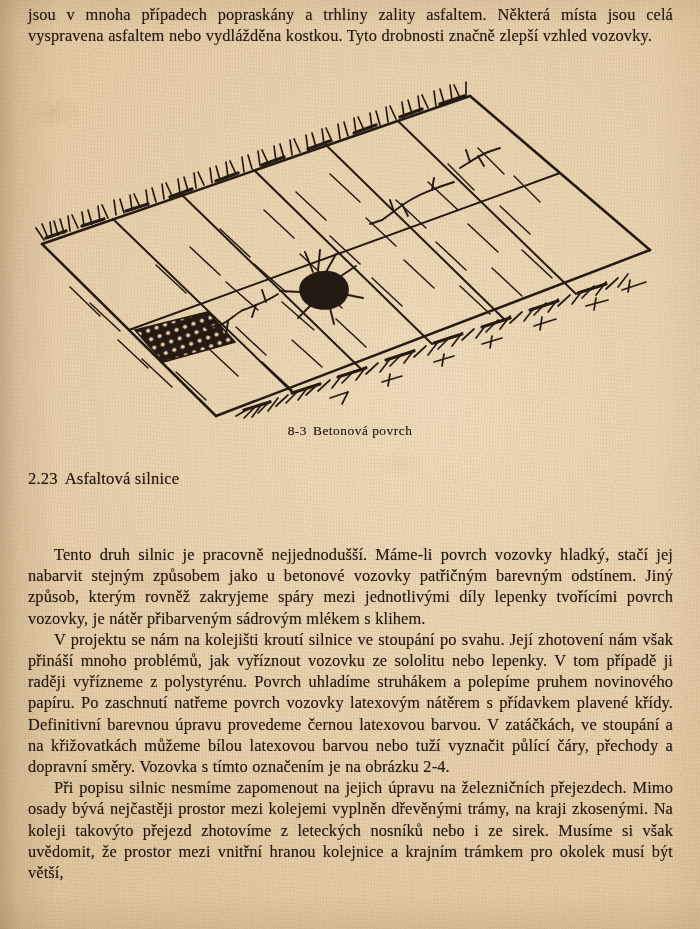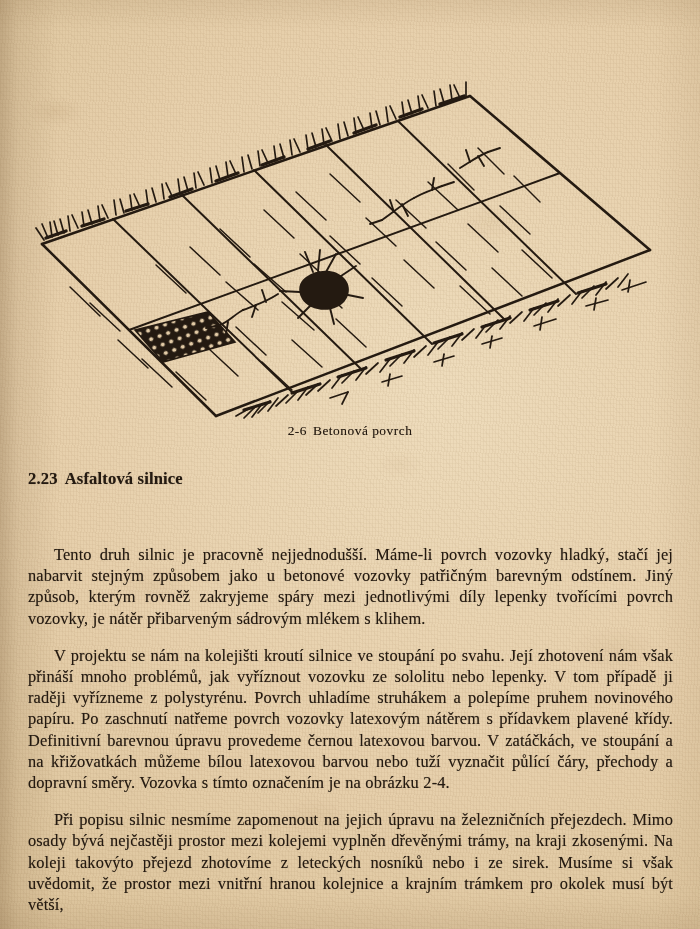--- a/index.html
+++ b/index.html
@@ -80,28 +80,28 @@
 
   #top-para { top: 4px; }
 
   h2.heading {
     position: absolute;
     left: 28px;
     top: 469px;
     margin: 0;
     font-size: 16.6px;
     line-height: 20px;
-    font-weight: bold;
+    font-weight: normal;
     letter-spacing: .15px;
     text-shadow: 0 0 .8px rgba(40,28,16,.5);
   }
   h2.heading .num { margin-right: 7px; }
 
   #body-para-wrap { top: 544px; }
-  #body-para-wrap p.para + p.para { margin-top: 16px; }
+  #body-para-wrap p.para + p.para { margin-top: 0; }
 
   
   #figure {
     position: absolute;
     left: 30px;
     top: 72px;
     width: 640px;
     height: 350px;
   }
   #figure svg { display: block; width: 100%; height: 100%; }
@@ -131,20 +131,23 @@
 
 <div id="page">
 
   <div id="paper-base"></div>
   <div id="paper-grain"></div>
   <div id="paper-mottle"></div>
   <div id="paper-vignette"></div>
 
   <div id="content">
 
+    <div class="textblock" id="top-para">
+      <p class="para noindent">jsou v mnoha případech popraskány a trhliny zality asfaltem. Některá místa jsou celá vyspravena asfaltem nebo vydlážděna kostkou. Tyto drobnosti značně zlepší vzhled vozovky.</p>
+    </div>
 
     <div id="figure">
       <svg viewBox="0 0 640 350" preserveAspectRatio="xMidYMid meet">
 
         <path class="ink edge" d="M12,172 L440,24"></path>
 
         <path class="ink edge" d="M186,344 L620,178"></path>
 
         <path class="ink edge" d="M440,24 L620,178"></path>
 
@@ -385,21 +388,21 @@
           <path d="M512,245 L510,258"></path>
           <path d="M556,234 L578,228"></path>
           <path d="M566,226 L564,238"></path>
           <path d="M592,218 L616,210"></path>
           <path d="M600,208 L598,220"></path>
         </g>
       </svg>
     </div>
 
     <div class="fig-caption">
-      <span class="cap-num">2-6</span><span>Betonová povrch</span>
+      <span class="cap-num">8-3</span><span>Betonová povrch</span>
     </div>
 
     <h2 class="heading">
       <span class="num">2.23</span><span>Asfaltová silnice</span>
     </h2>
 
     <div class="textblock" id="body-para-wrap">
       <p class="para">Tento druh silnic je pracovně nejjednodušší. Máme-li povrch vozovky hladký, stačí jej nabarvit stejným způsobem jako u betonové vozovky patřičným barevným odstínem. Jiný způsob, kterým rovněž zakryjeme spáry mezi jednotlivými díly lepenky tvořícími povrch vozovky, je nátěr přibarveným sádrovým mlékem s klihem.</p>
       <p class="para">V projektu se nám na kolejišti kroutí silnice ve stoupání po svahu. Její zhotovení nám však přináší mnoho problémů, jak vyříznout vozovku ze sololitu nebo lepenky. V tom případě ji raději vyřízneme z polystyrénu. Povrch uhladíme struhákem a polepíme pruhem novinového papíru. Po zaschnutí natřeme povrch vozovky latexovým nátěrem s přídavkem plavené křídy. Definitivní barevnou úpravu provedeme černou latexovou barvou. V zatáčkách, ve stoupání a na křižovatkách můžeme bílou latexovou barvou nebo tuží vyznačit půlící čáry, přechody a dopravní směry. Vozovka s tímto označením je na obrázku 2-4.</p>
       <p class="para">Při popisu silnic nesmíme zapomenout na jejich úpravu na železničních přejezdech. Mimo osady bývá nejčastěji prostor mezi kolejemi vyplněn dřevěnými trámy, na kraji zkosenými. Na koleji takovýto přejezd zhotovíme z leteckých nosníků nebo i ze sirek. Musíme si však uvědomit, že prostor mezi vnitřní hranou kolejnice a krajním trámkem pro okolek musí být větší,</p>

